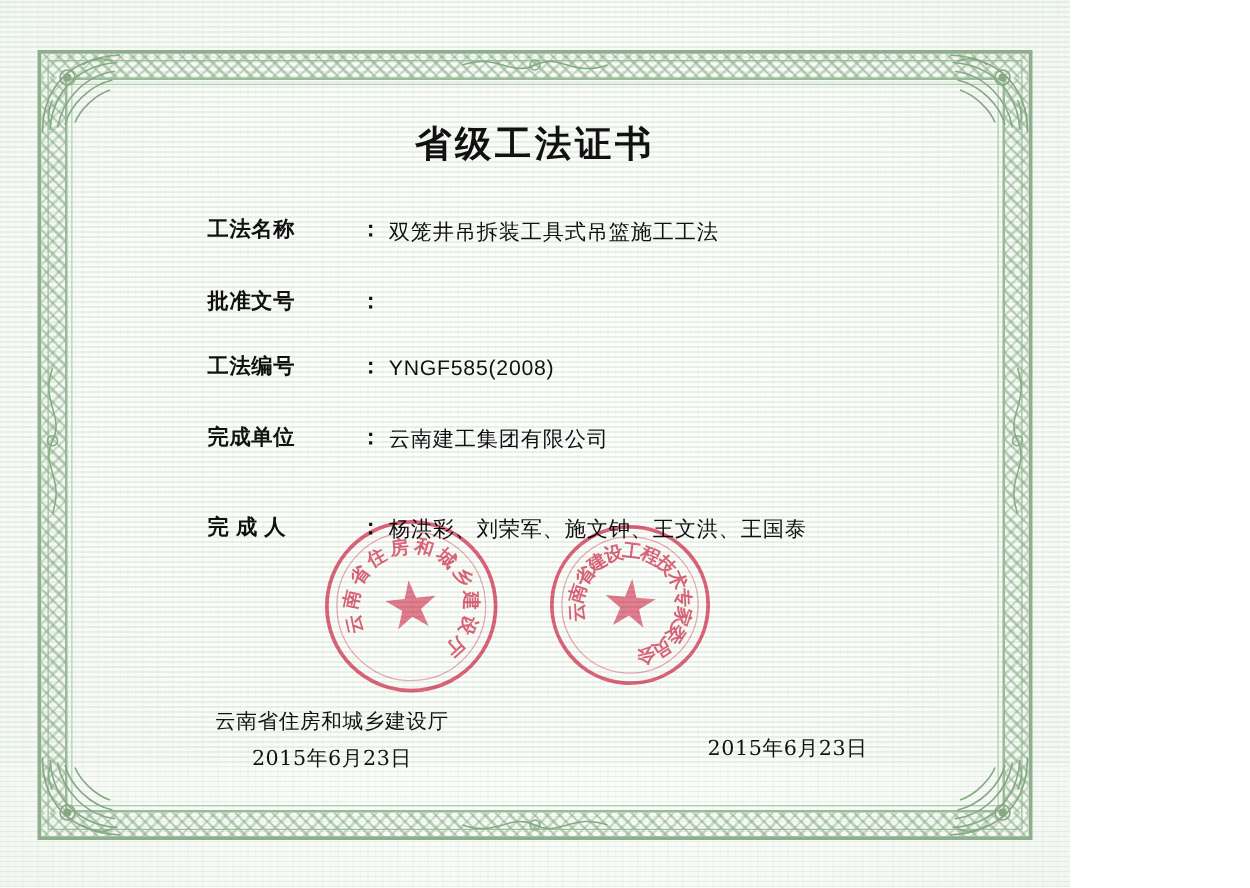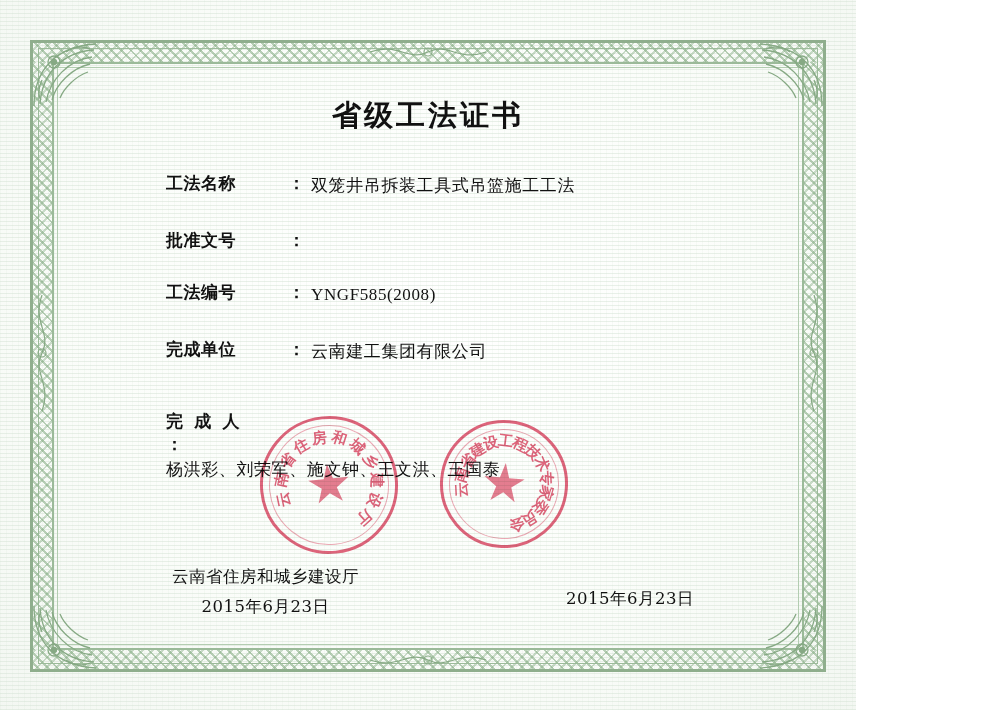--- a/index.html
+++ b/index.html
@@ -157,46 +157,46 @@
     padding-left: 96px;
   }
   .field-row {
     display: flex;
     align-items: flex-start;
     margin-bottom: 29px;
   }
   .field-label {
     flex: 0 0 auto;
     width: 122px;
-    font-family: Liberation Mono, monospace;
+    font-family: Liberation Sans, sans-serif;
     font-weight: bold;
     font-size: 17px;
     color: #111;
     letter-spacing: 0.5px;
     white-space: nowrap;
   }
   .field-colon {
     flex: 0 0 auto;
     font-family: "DejaVu Serif", "Liberation Serif", serif;
     font-weight: bold;
     font-size: 17px;
     color: #111;
     margin-right: 6px;
   }
   .field-value {
     flex: 1 1 auto;
-    font-family: Liberation Serif, serif;
+    font-family: Liberation Sans, sans-serif;
     font-size: 17px;
     color: #111;
     line-height: 28px;
     letter-spacing: 0.6px;
   }
   .field-value .line2 { display: block; }
 
-  .field-row.spaced { margin-top: 44px; flex-direction: column; }
+  .field-row.spaced { margin-top: 44px; }
 
   
   .sign-area {
     position: absolute;
     left: 40px;
     right: 36px;
     bottom: 6px;
     height: 190px;
   }
   .sign-block {

